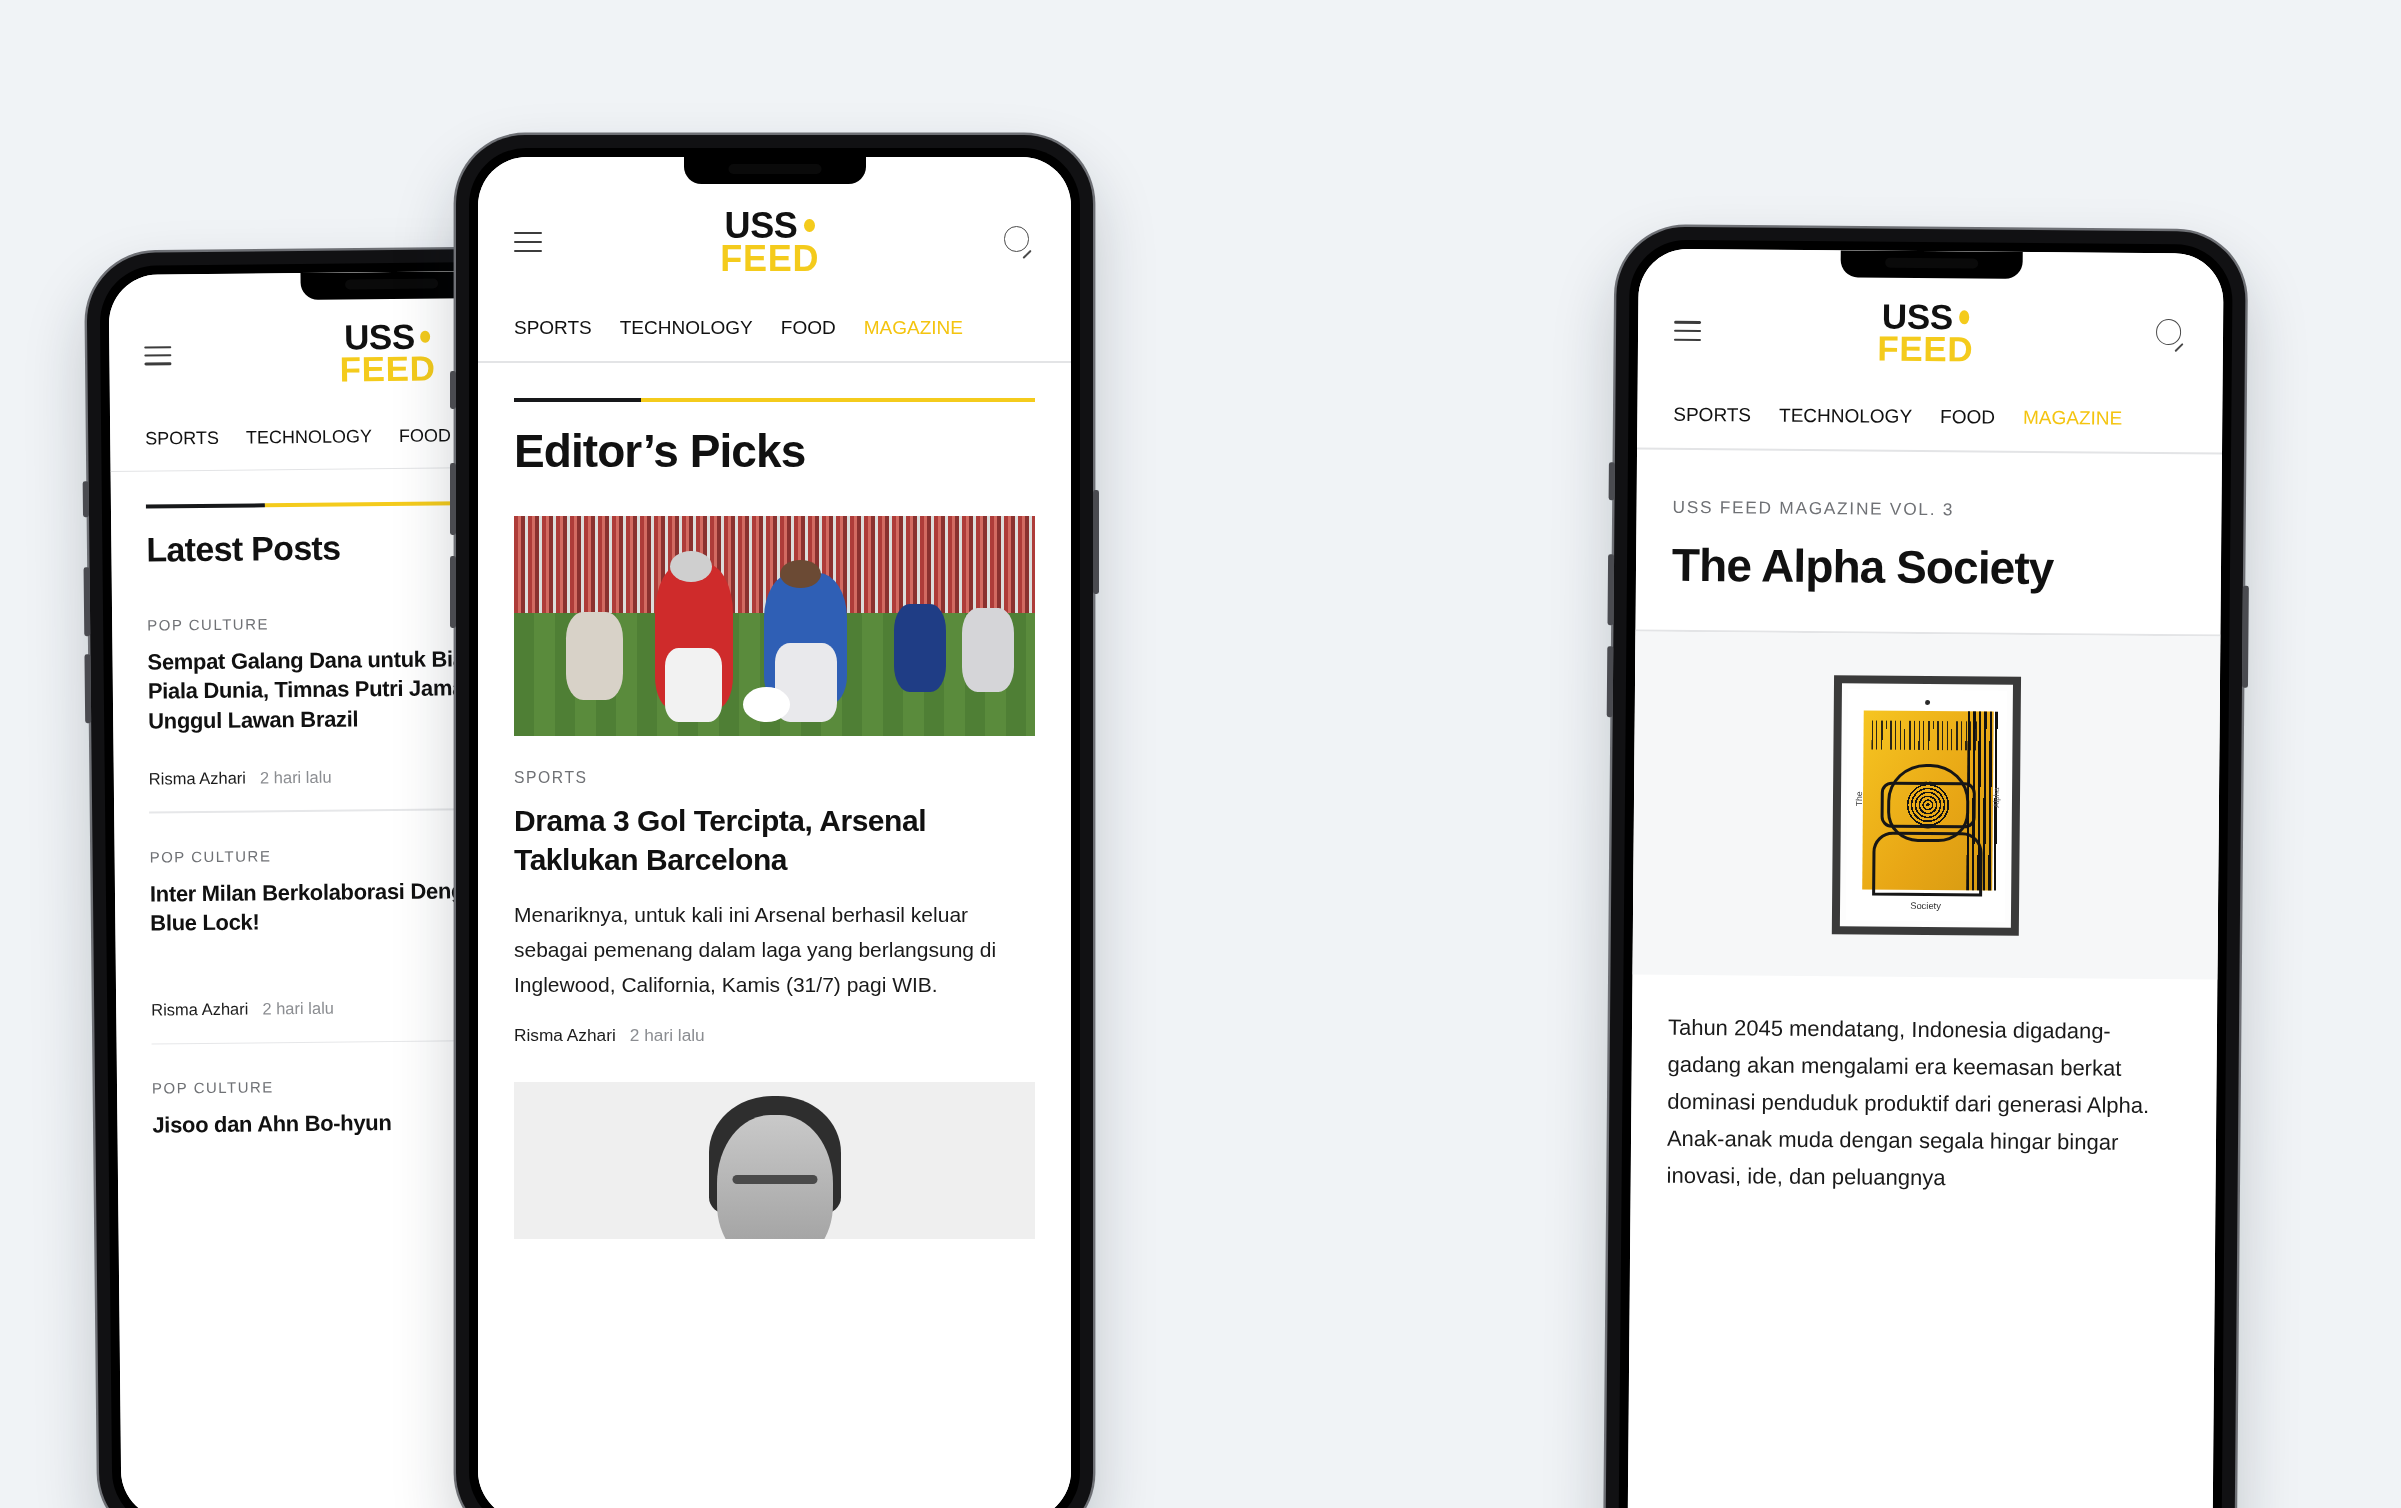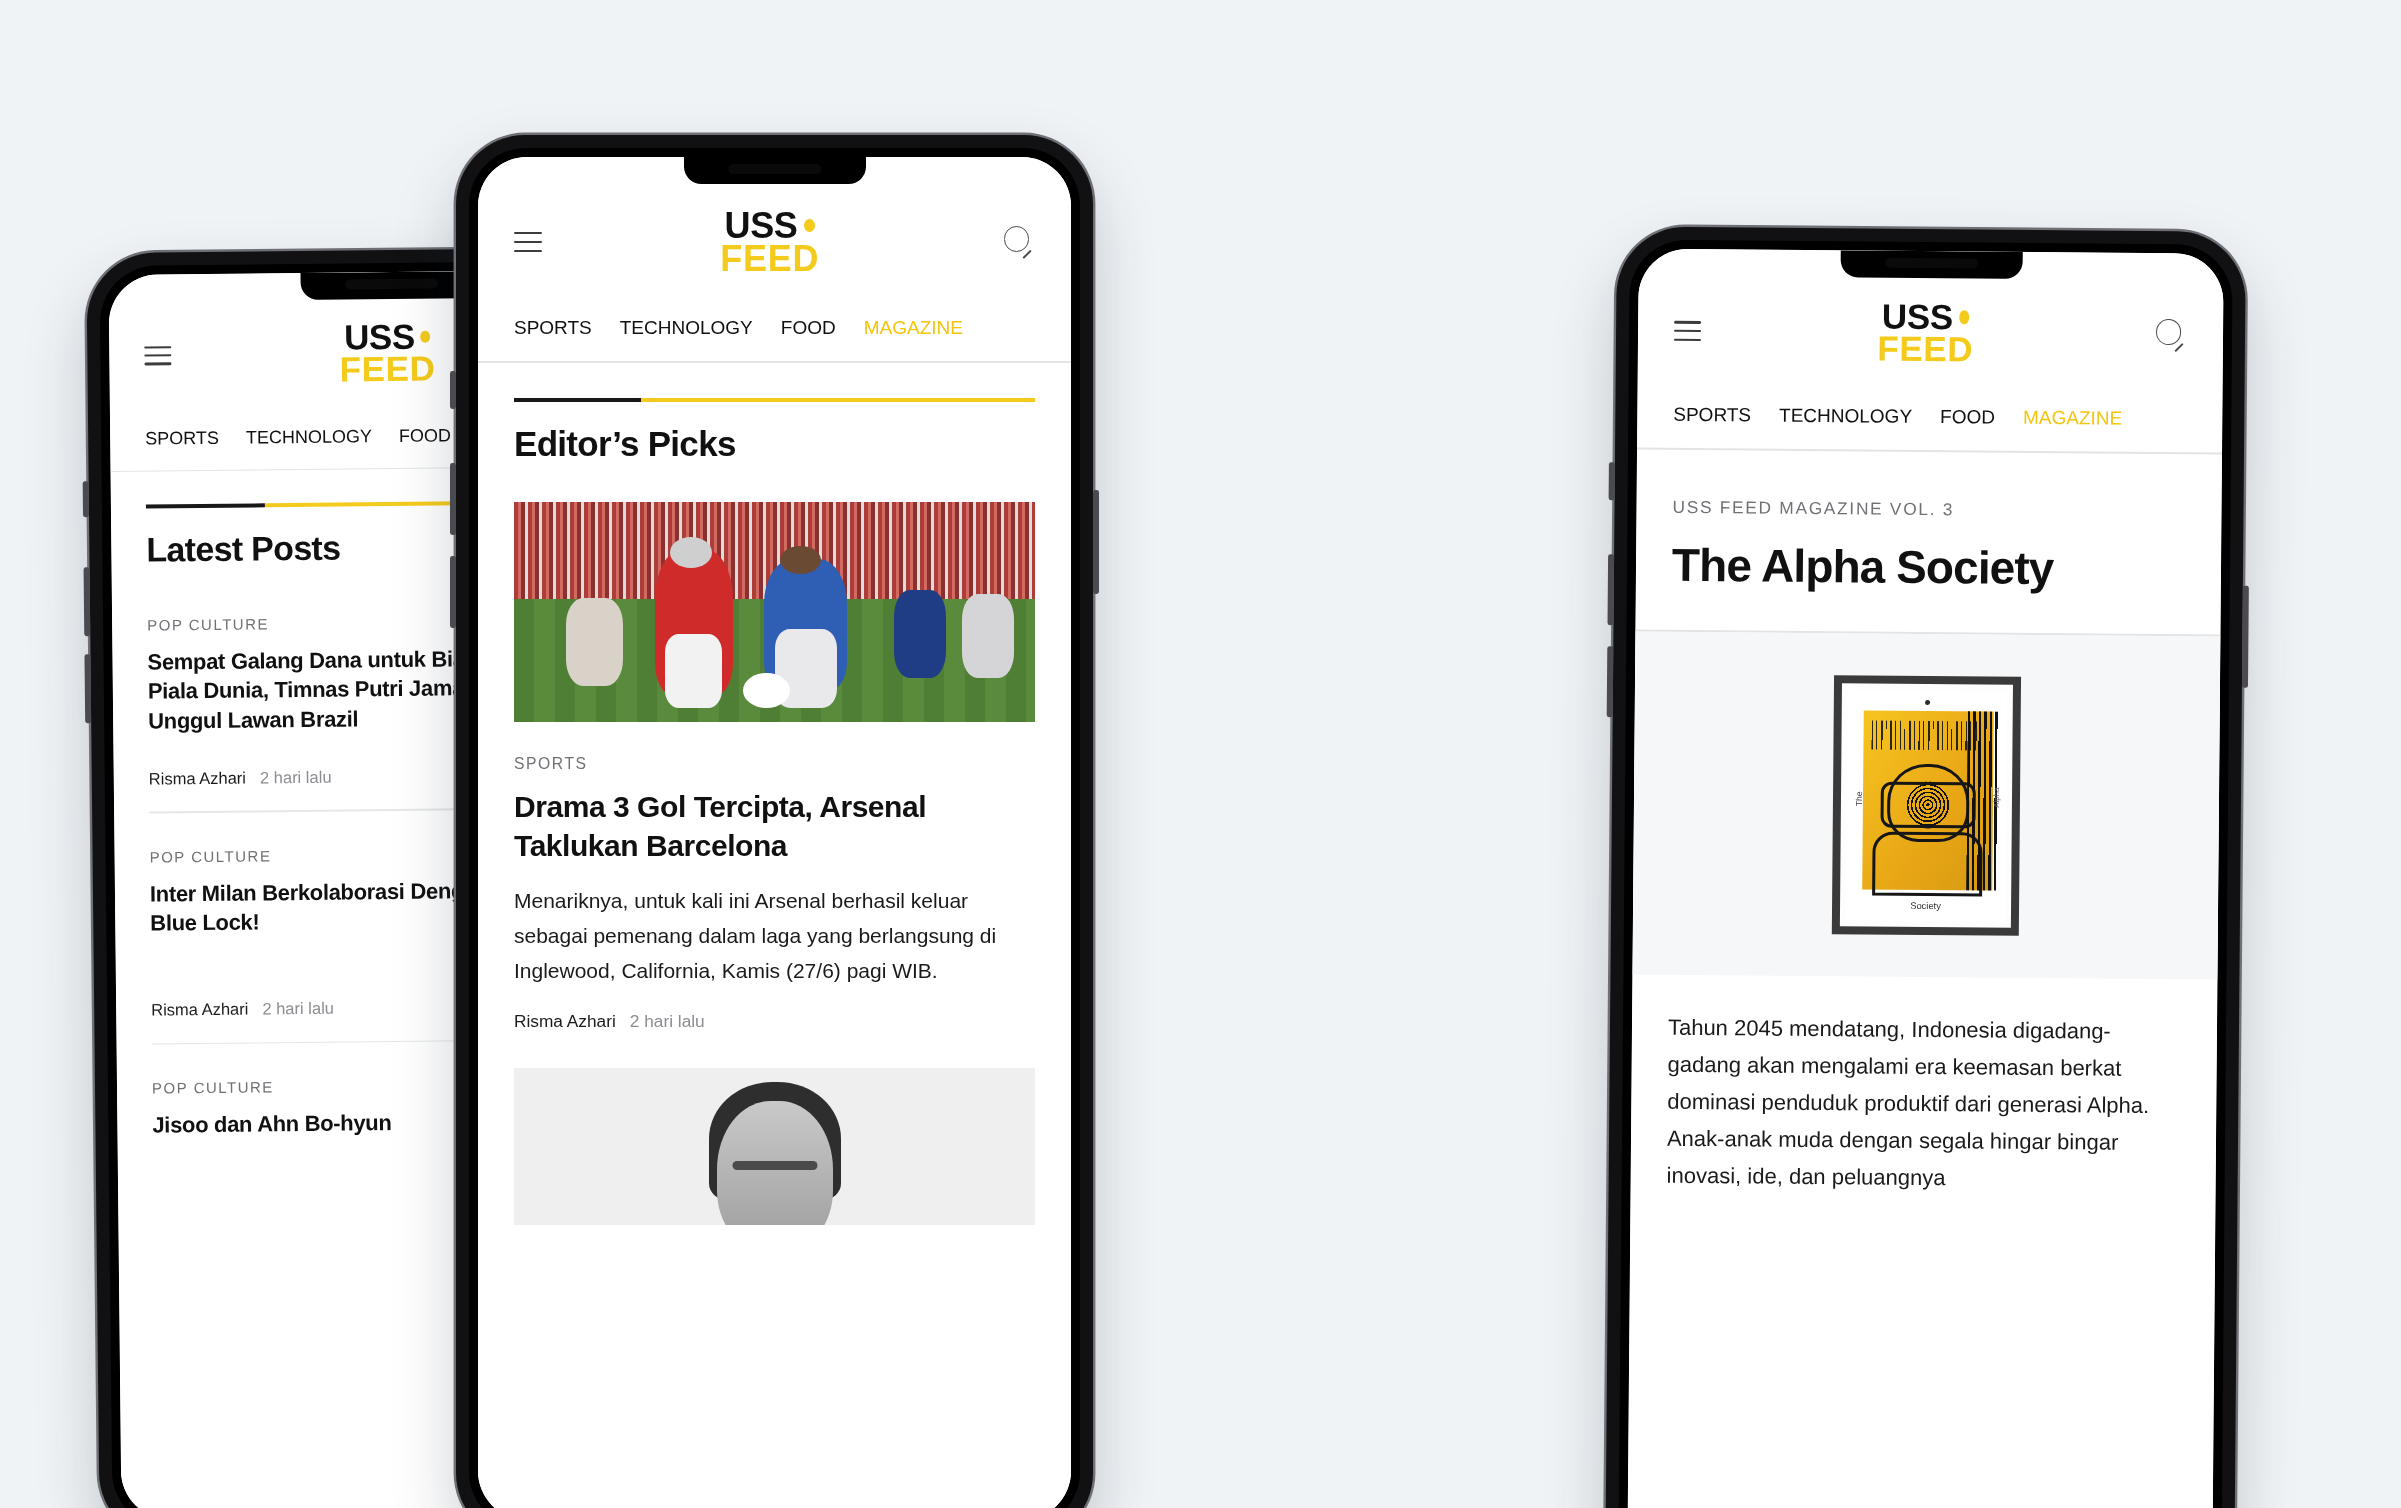--- a/index.html
+++ b/index.html
@@ -254,21 +254,21 @@
             <span>FOOD</span>
             <span class="on">MAGAZINE</span>
           </div>
           <div class="hr" style="height:1.6px;"></div>
 
           <div style="padding:35px 36px 0 36px;">
             <div class="rule" style="height:3.9px;">
               <span class="dark" style="width:127px;"></span>
                 <span class="amber"></span>
             </div>
-            <div class="sec-title" style="font-size:35px;margin-top:22px;">Editor’s Picks</div>
+            <div class="sec-title" style="font-size:46px;margin-top:22px;">Editor’s Picks</div>
           </div>
 
           <div style="margin:38px 36px 0 36px;height:220px;position:relative;overflow:hidden;background:#4e7b34;">
             <div class="art">
               <div class="crowd" style="height:46%;"></div>
               <div class="grass" style="height:56%;"></div>
               <div style="position:absolute;left:10%;top:44%;width:11%;height:40%;background:#d8d2c8;border-radius:30%;"></div>
               <div style="position:absolute;left:27%;top:22%;width:15%;height:66%;background:#cf2b2b;border-radius:34% 34% 22% 22%;"></div>
               <div style="position:absolute;left:29%;top:60%;width:11%;height:34%;background:#f2f2f2;border-radius:24%;"></div>
               <div style="position:absolute;left:30%;top:16%;width:8%;height:14%;background:#cfcfcf;border-radius:50%;"></div>
@@ -277,21 +277,21 @@
               <div style="position:absolute;left:51%;top:20%;width:8%;height:13%;background:#6b4a34;border-radius:50%;"></div>
               <div style="position:absolute;left:44%;top:78%;width:9%;height:16%;background:#fff;border-radius:50%;"></div>
               <div style="position:absolute;left:73%;top:40%;width:10%;height:40%;background:#1f3d85;border-radius:30%;"></div>
               <div style="position:absolute;left:86%;top:42%;width:10%;height:38%;background:#d5d5d8;border-radius:30%;"></div>
             </div>
           </div>
 
           <div style="padding:33px 36px 0 36px;">
             <div class="kicker" style="font-size:15.7px;">SPORTS</div>
             <div class="headline" style="font-size:30px;line-height:1.28;margin-top:15.7px;">Drama 3 Gol Tercipta, Arsenal Taklukan Barcelona</div>
-            <div class="article-body" style="font-size:21px;line-height:1.66;margin-top:19px;">Menariknya, untuk kali ini Arsenal berhasil keluar sebagai pemenang dalam laga yang berlangsung di Inglewood, California, Kamis (27/6) pagi WIB.</div>
+            <div class="article-body" style="font-size:21px;line-height:1.66;margin-top:19px;">Menariknya, untuk kali ini Arsenal berhasil keluar sebagai pemenang dalam laga yang berlangsung di Inglewood, California, Kamis (31/7) pagi WIB.</div>
             <div class="byline" style="gap:14px;margin-top:22px;font-size:17.3px;">
               <span class="who">Risma Azhari</span>
               <span class="when">2 hari lalu</span>
             </div>
           </div>
 
           <div style="margin:36px 36px 0 36px;height:157px;position:relative;overflow:hidden;">
             <div class="art portrait">
               <div class="pt-hair" style="top:14px;width:132px;height:118px;"></div>
               <div class="pt-head" style="top:33px;width:116px;height:149px;"></div>

